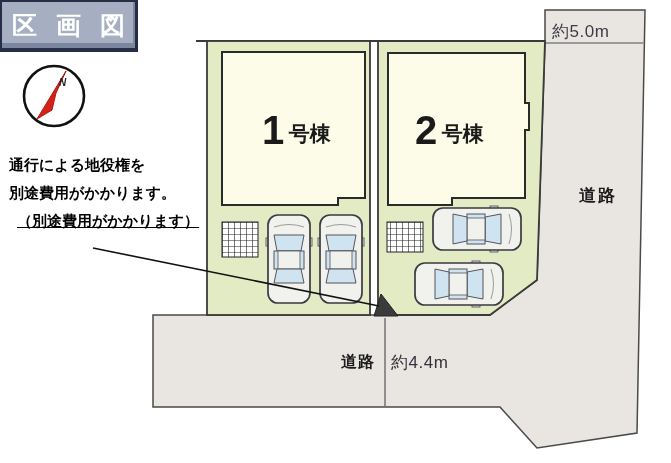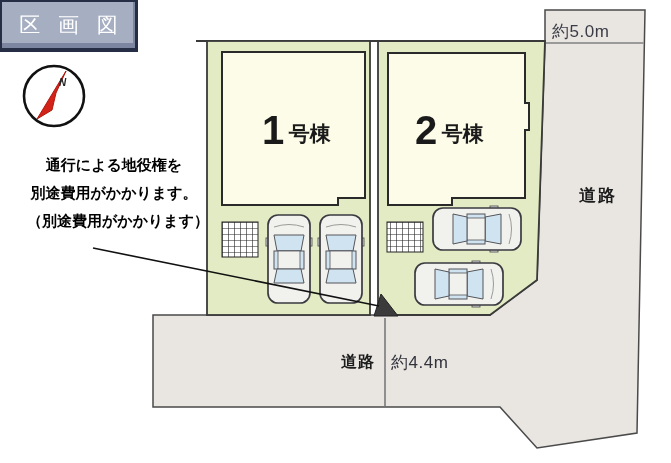--- a/index.html
+++ b/index.html
@@ -8,30 +8,29 @@
   .plan-svg{position:absolute;left:0;top:0;}
   .banner{
     position:absolute;left:0;top:0;width:138px;height:52px;
     background:#a6aec2;border:2px solid #262e45;
     border-right-width:3px;border-bottom-width:4px;
     box-shadow:inset -2px -5px 0 #7c86a0;
     display:flex;align-items:center;justify-content:center;
     box-sizing:border-box;
   }
   .banner span{
-    color:#ffffff;font-size:21px;font-weight:400;letter-spacing:6px;
+    color:#ffffff;font-size:25px;font-weight:700;letter-spacing:6px;
     padding-left:6px;white-space:nowrap;
   }
   .annotation{
     position:absolute;left:9px;top:151px;width:210px;
     font-size:15px;font-weight:600;color:#000;line-height:28px;
     white-space:nowrap;
-    text-align:center;
   }
-  .annotation .indent{padding-left:8px;}
+  .annotation .indent{padding-left:8px;text-decoration:underline;}
   svg text{font-family:"Liberation Sans","DejaVu Sans",sans-serif;}
 </style>
 </head>
 <body>
 
 <div class="canvas">
 
   <svg class="plan-svg" width="671" height="463" viewBox="0 0 671 463">
     <defs>
       <pattern id="gridpat" width="6" height="6" patternUnits="userSpaceOnUse">

